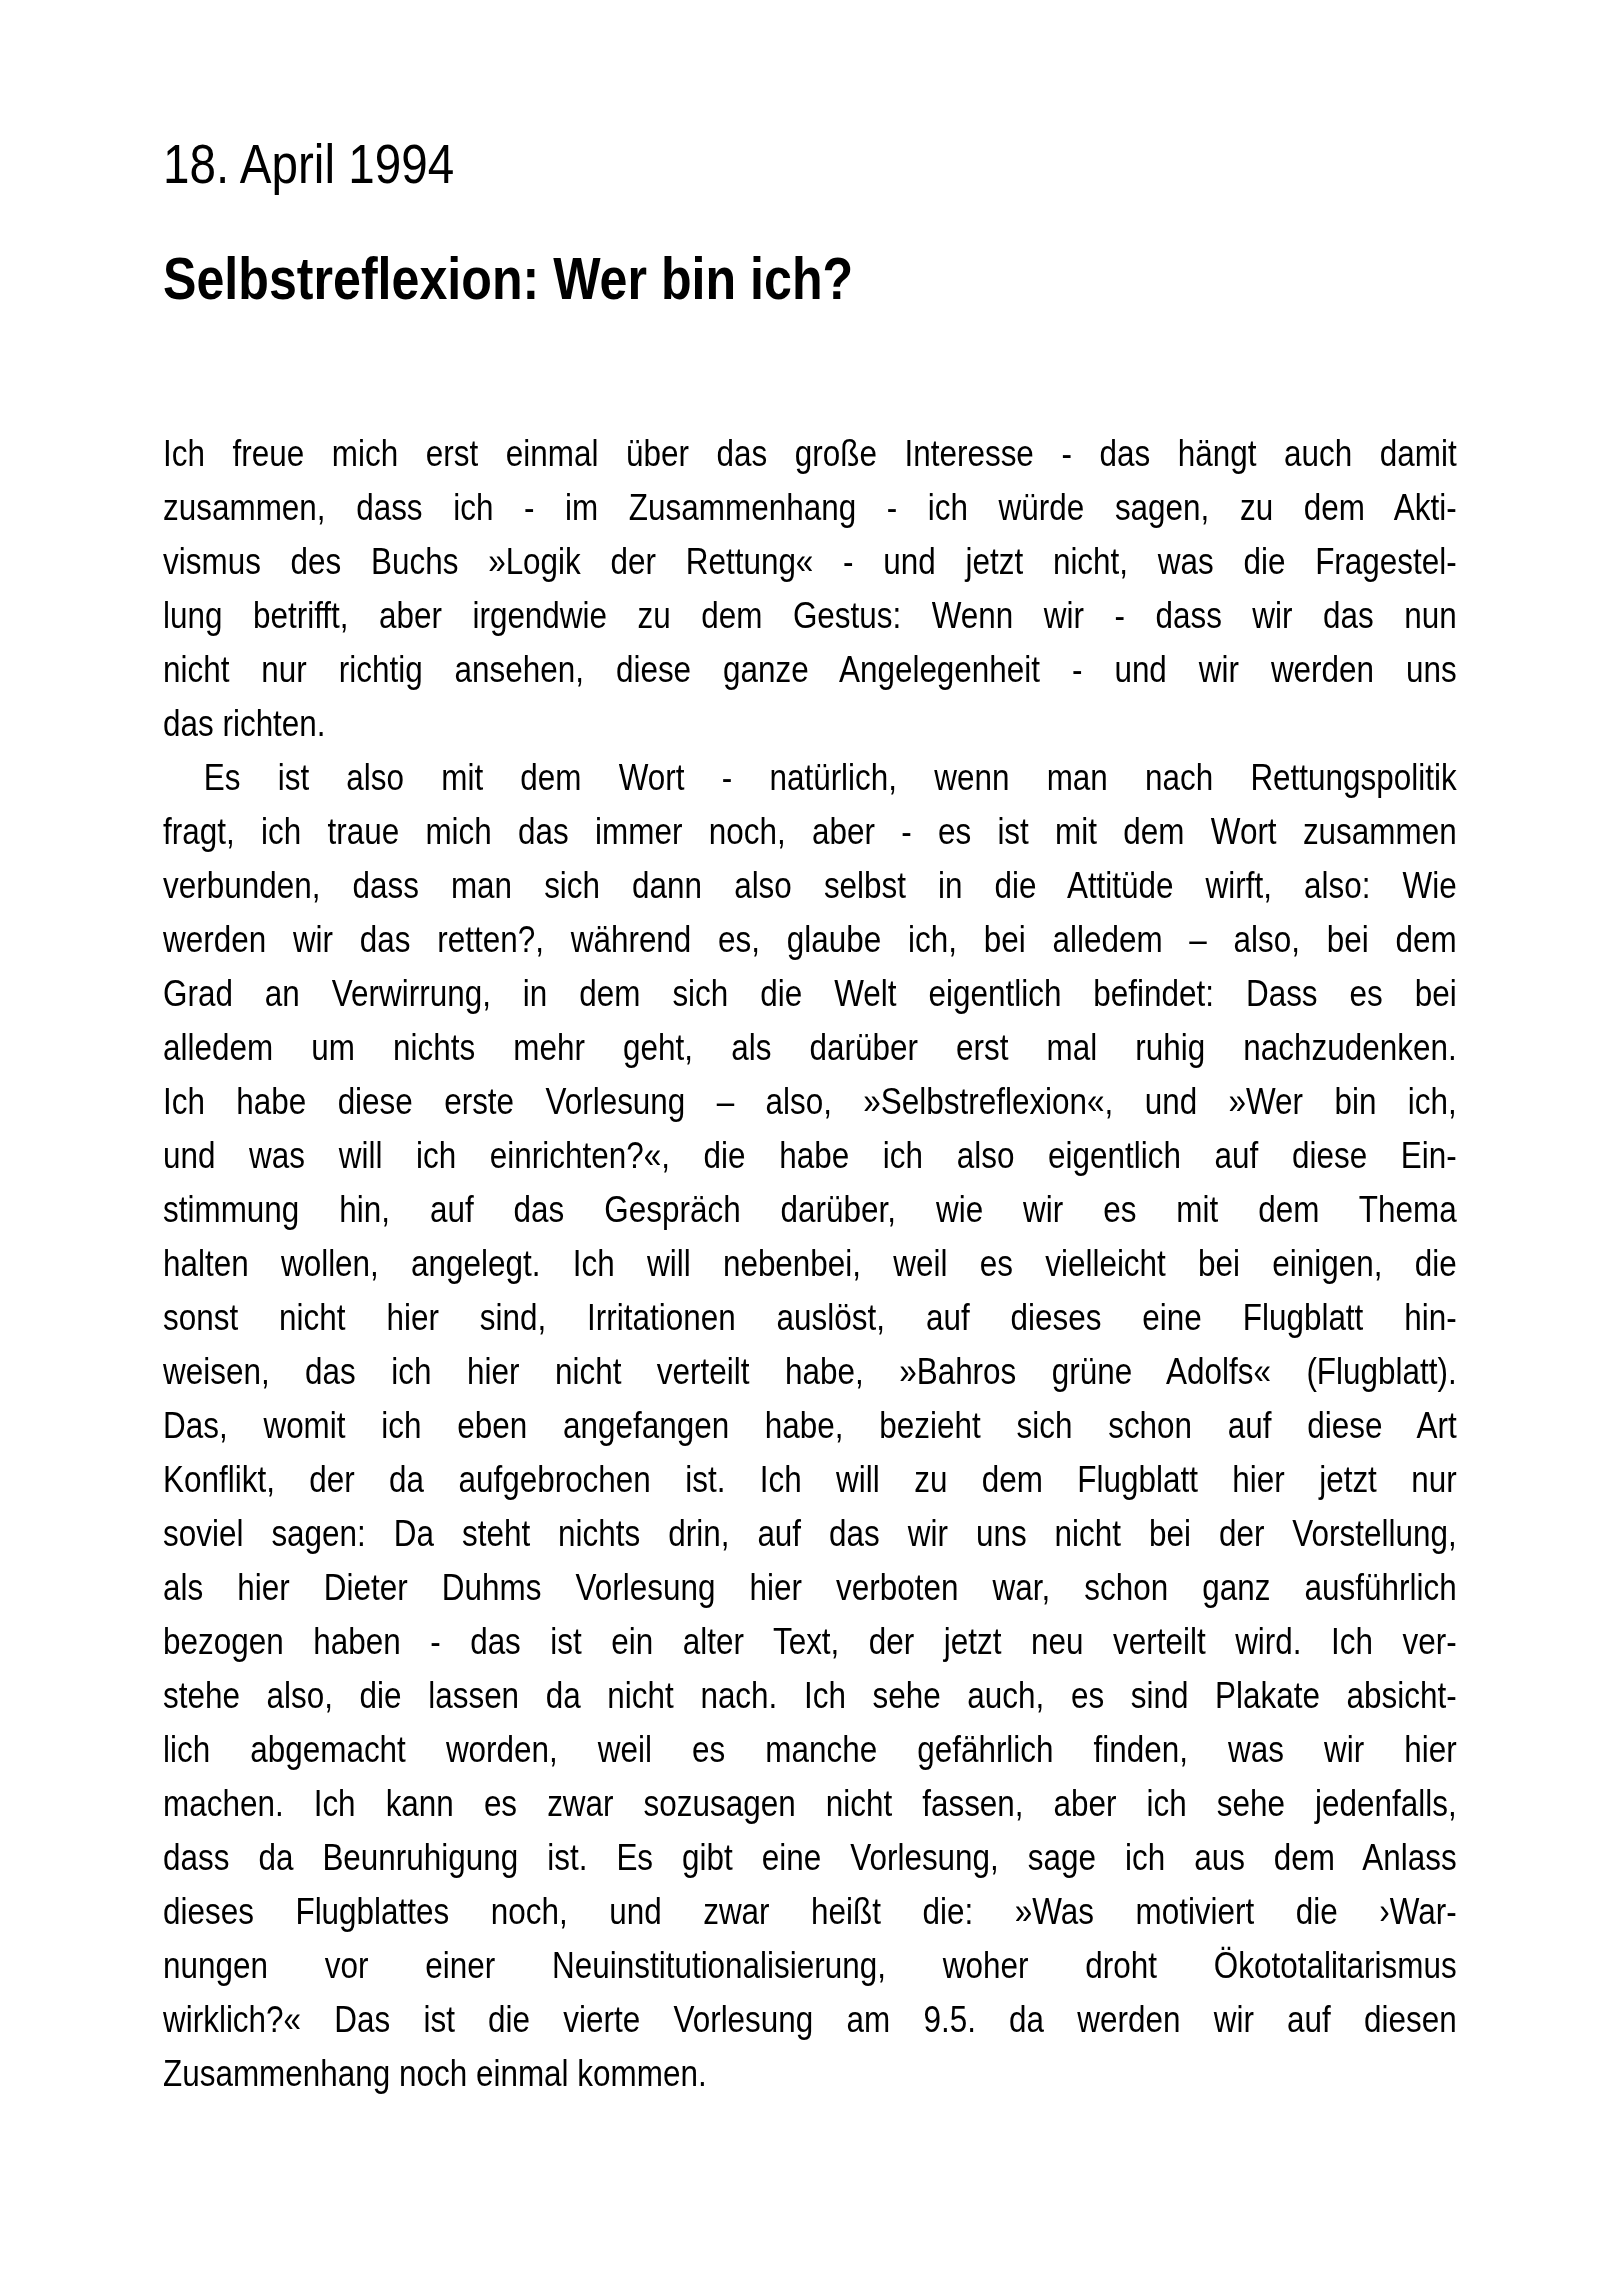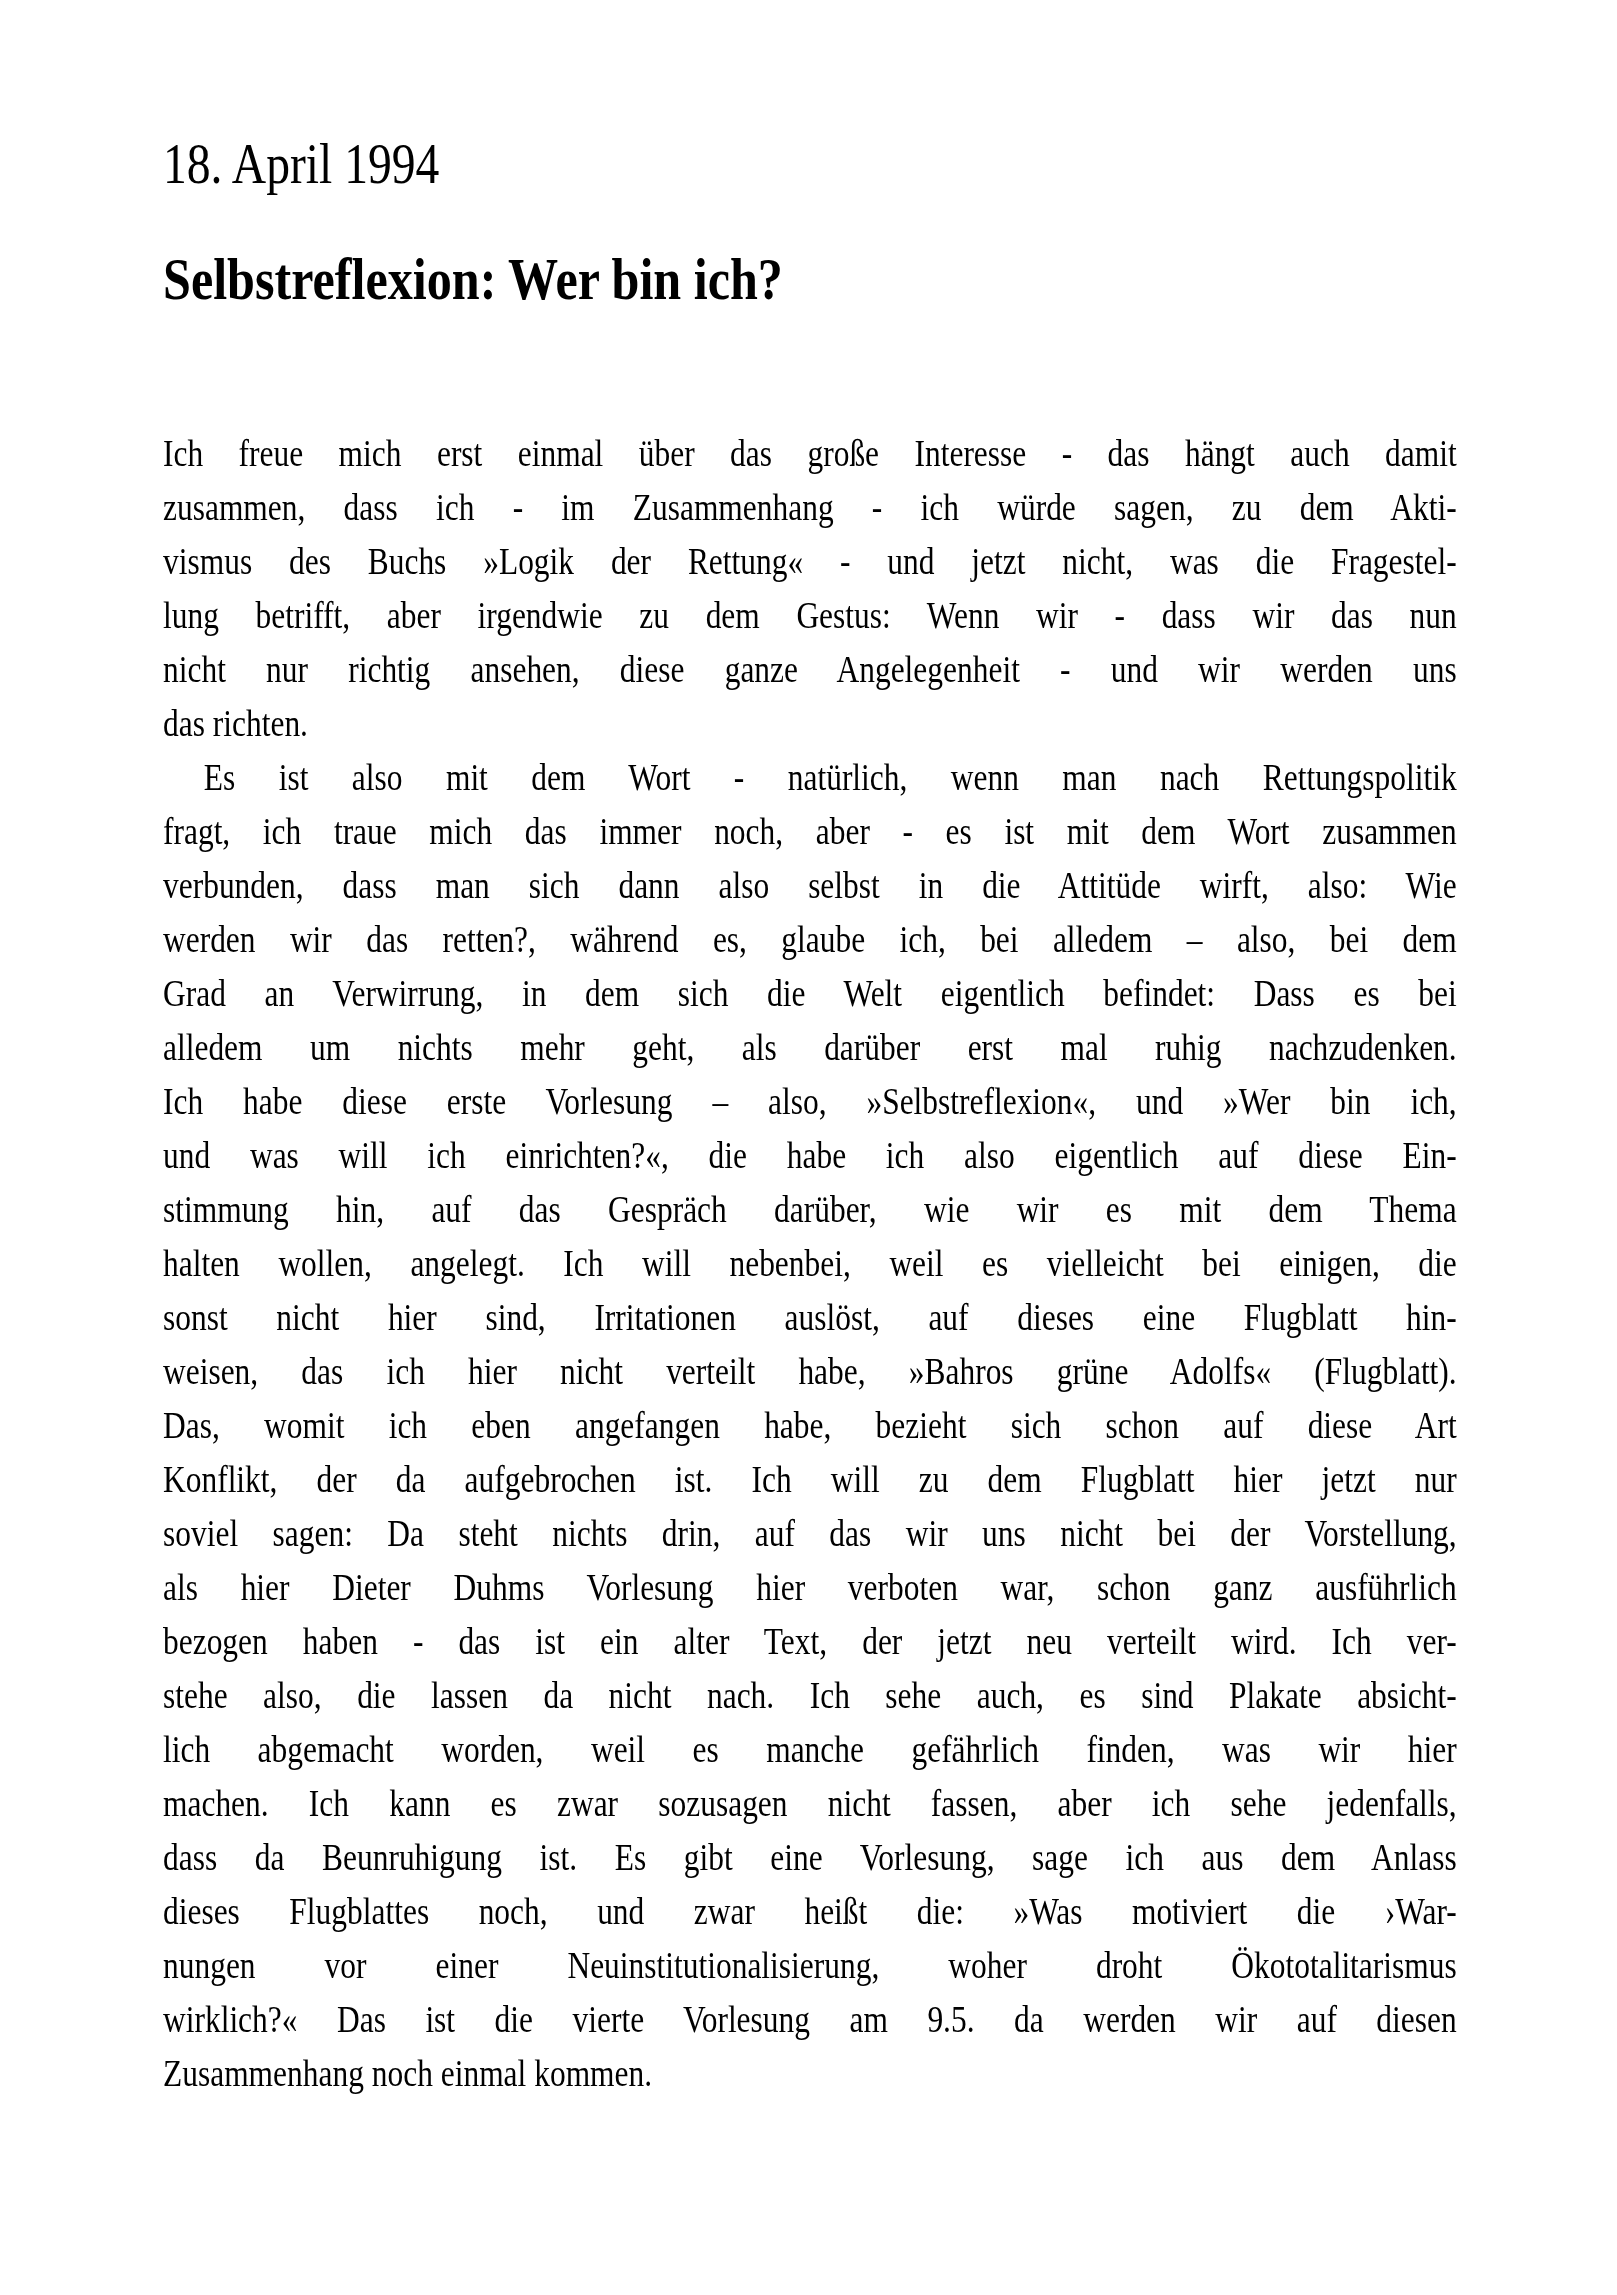--- a/index.html
+++ b/index.html
@@ -6,21 +6,21 @@
     margin: 0;
     padding: 0;
     background: #ffffff;
   }
   .page {
     position: relative;
     width: 1618px;
     height: 2295px;
     background: #ffffff;
     overflow: hidden;
-    font-family: Liberation Serif, serif;
+    font-family: Liberation Sans, sans-serif;
     color: #000000;
   }
   
   .scale-wrap {
     position: absolute;
     left: 163px;
     top: 0;
     width: 1522px;
     transform: scaleX(0.85);
     transform-origin: left top;

